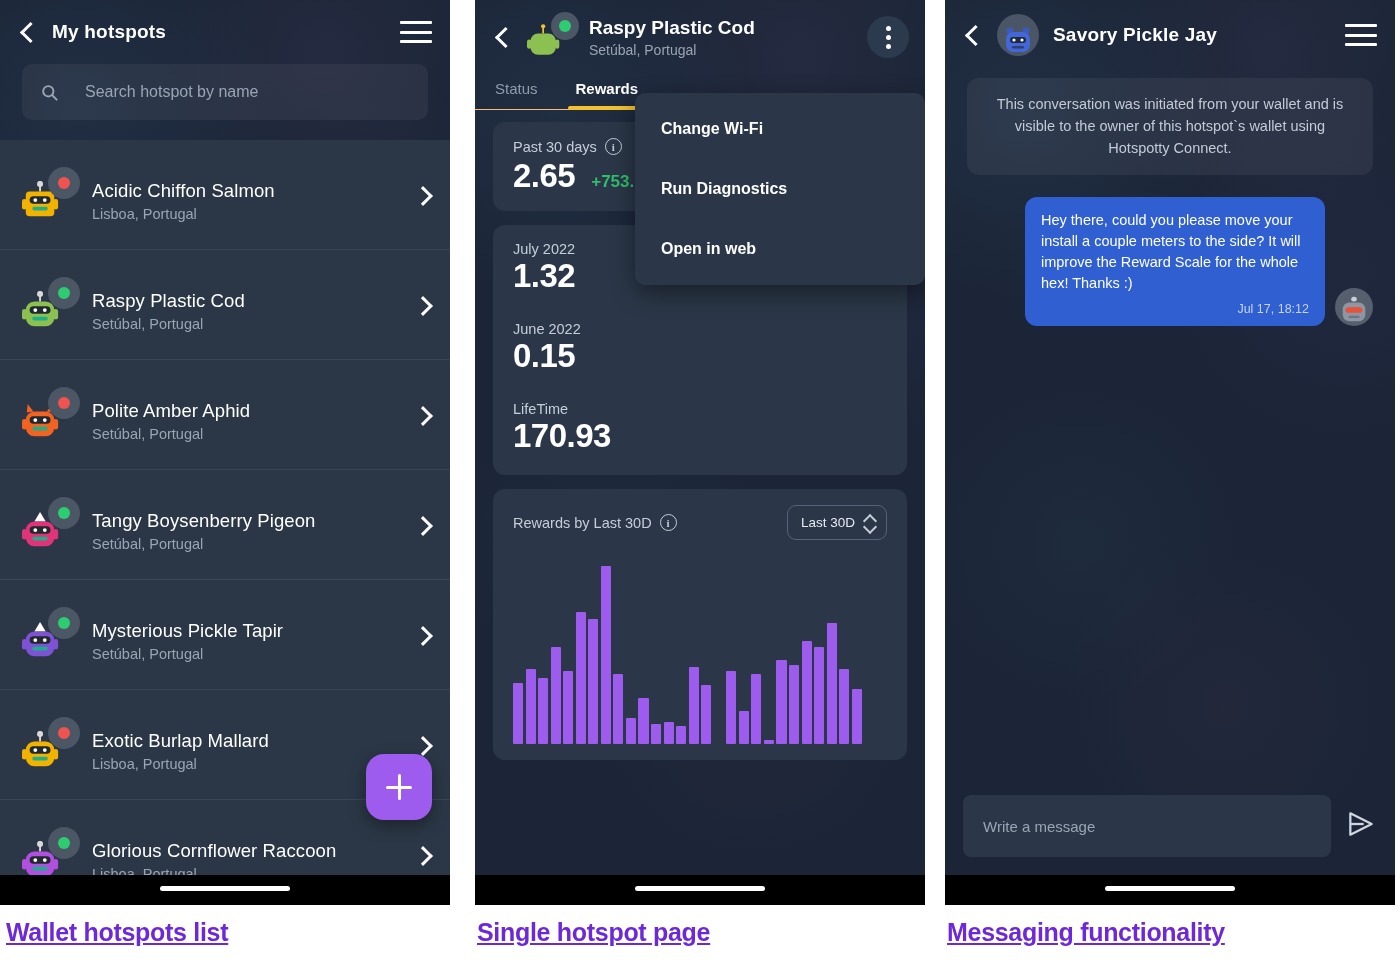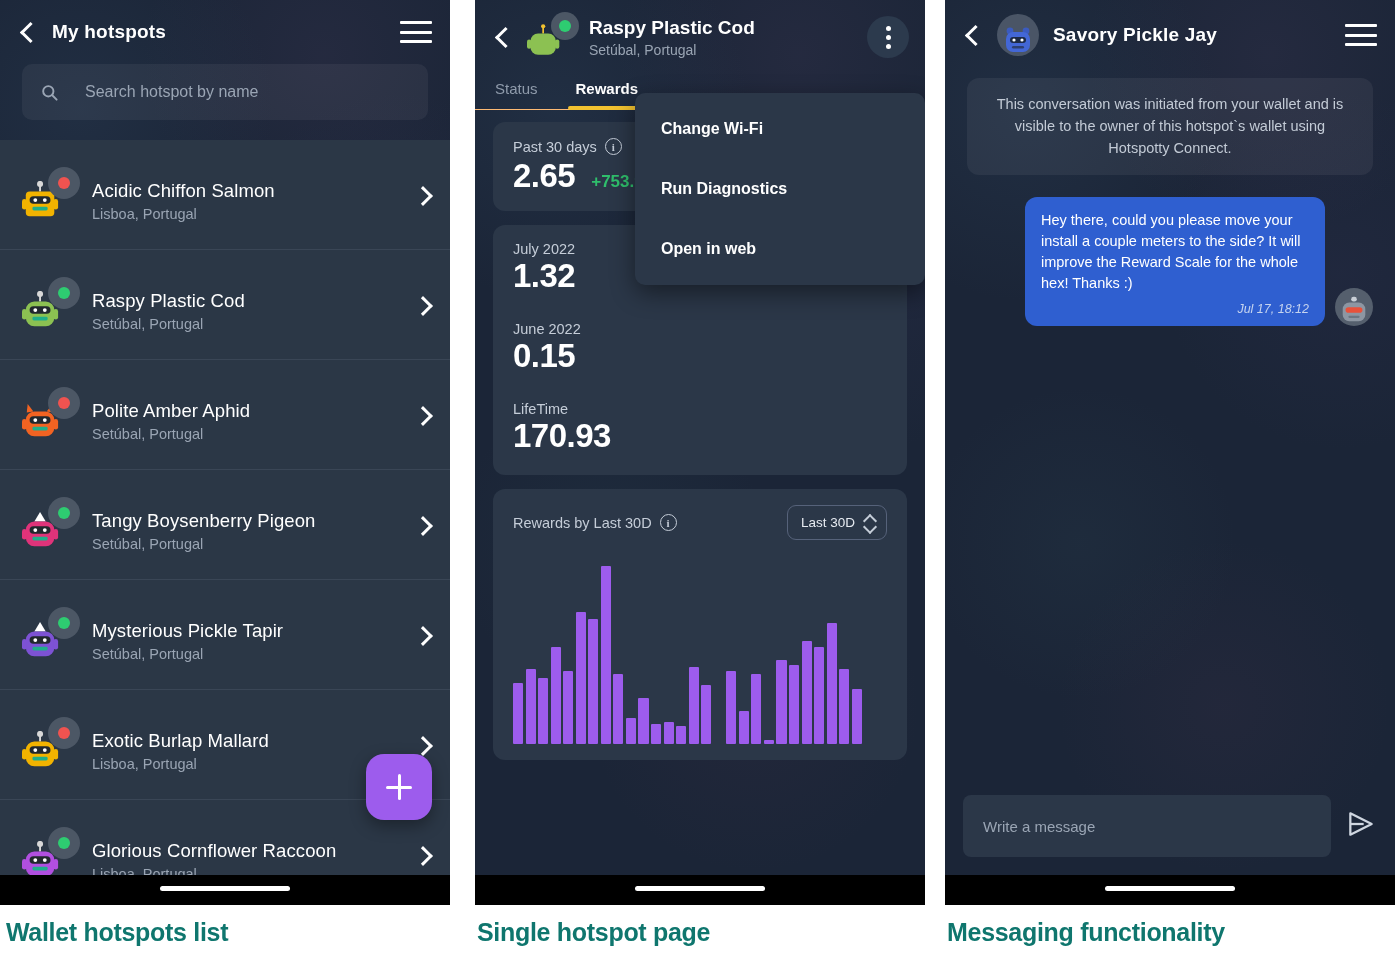--- a/index.html
+++ b/index.html
@@ -41,24 +41,25 @@
   .homebar {
     position:absolute; left:50%; transform:translateX(-50%); top:11px;
     width:130px; height:5px; border-radius:3px; background:#fff;
   }
 
   .caption {
     position: absolute;
     top: 918px;
     font-size: 25px;
     font-weight: 700;
-    color: #0f766e;
+    color: #6d28d9;
     letter-spacing: -0.3px;
     white-space: nowrap;
     font-family: "Liberation Sans", sans-serif;
+    text-decoration: underline;
   }
   #cap1 { left: 6px; }
   #cap2 { left: 477px; }
   #cap3 { left: 947px; }
 
   
   .hdr {
     position: relative; z-index: 30;
     display:flex; align-items:center; gap:14px;
     padding: 16px 18px 14px 16px;
@@ -202,21 +203,21 @@
   .sys-msg {
     background:rgba(255,255,255,0.06); border-radius:12px;
     padding:16px 20px; text-align:center;
     color:#c3cbd6; font-size:14.5px; line-height:1.5;
   }
   .msg-row { display:flex; align-items:flex-end; gap:10px; margin-top:22px; justify-content:flex-end; }
   .bubble {
     background:#2f5fd0; border-radius:12px; padding:13px 16px 8px;
     max-width:300px; color:#fff; font-size:14.5px; line-height:1.45;
   }
-  .bubble-time { display:block; text-align:right; font-size:12.5px; color:#c6d4ef; margin-top:6px;font-style:italic; }
+  .bubble-time { display:block; text-align:right; font-size:12.5px; color:#c6d4ef; margin-top:6px; }
   .av-msg {
     width:38px; height:38px; border-radius:50%; background:#555f6d; flex:none;
     display:flex; align-items:flex-end; justify-content:center; overflow:hidden;
   }
   .composer {
     position:absolute; left:0; right:0; bottom:30px; z-index:40;
     display:flex; align-items:center; gap:14px; padding:0 18px 18px;
   }
   .input-box {
     flex:1; height:62px; border-radius:8px; background:#2b3748;

